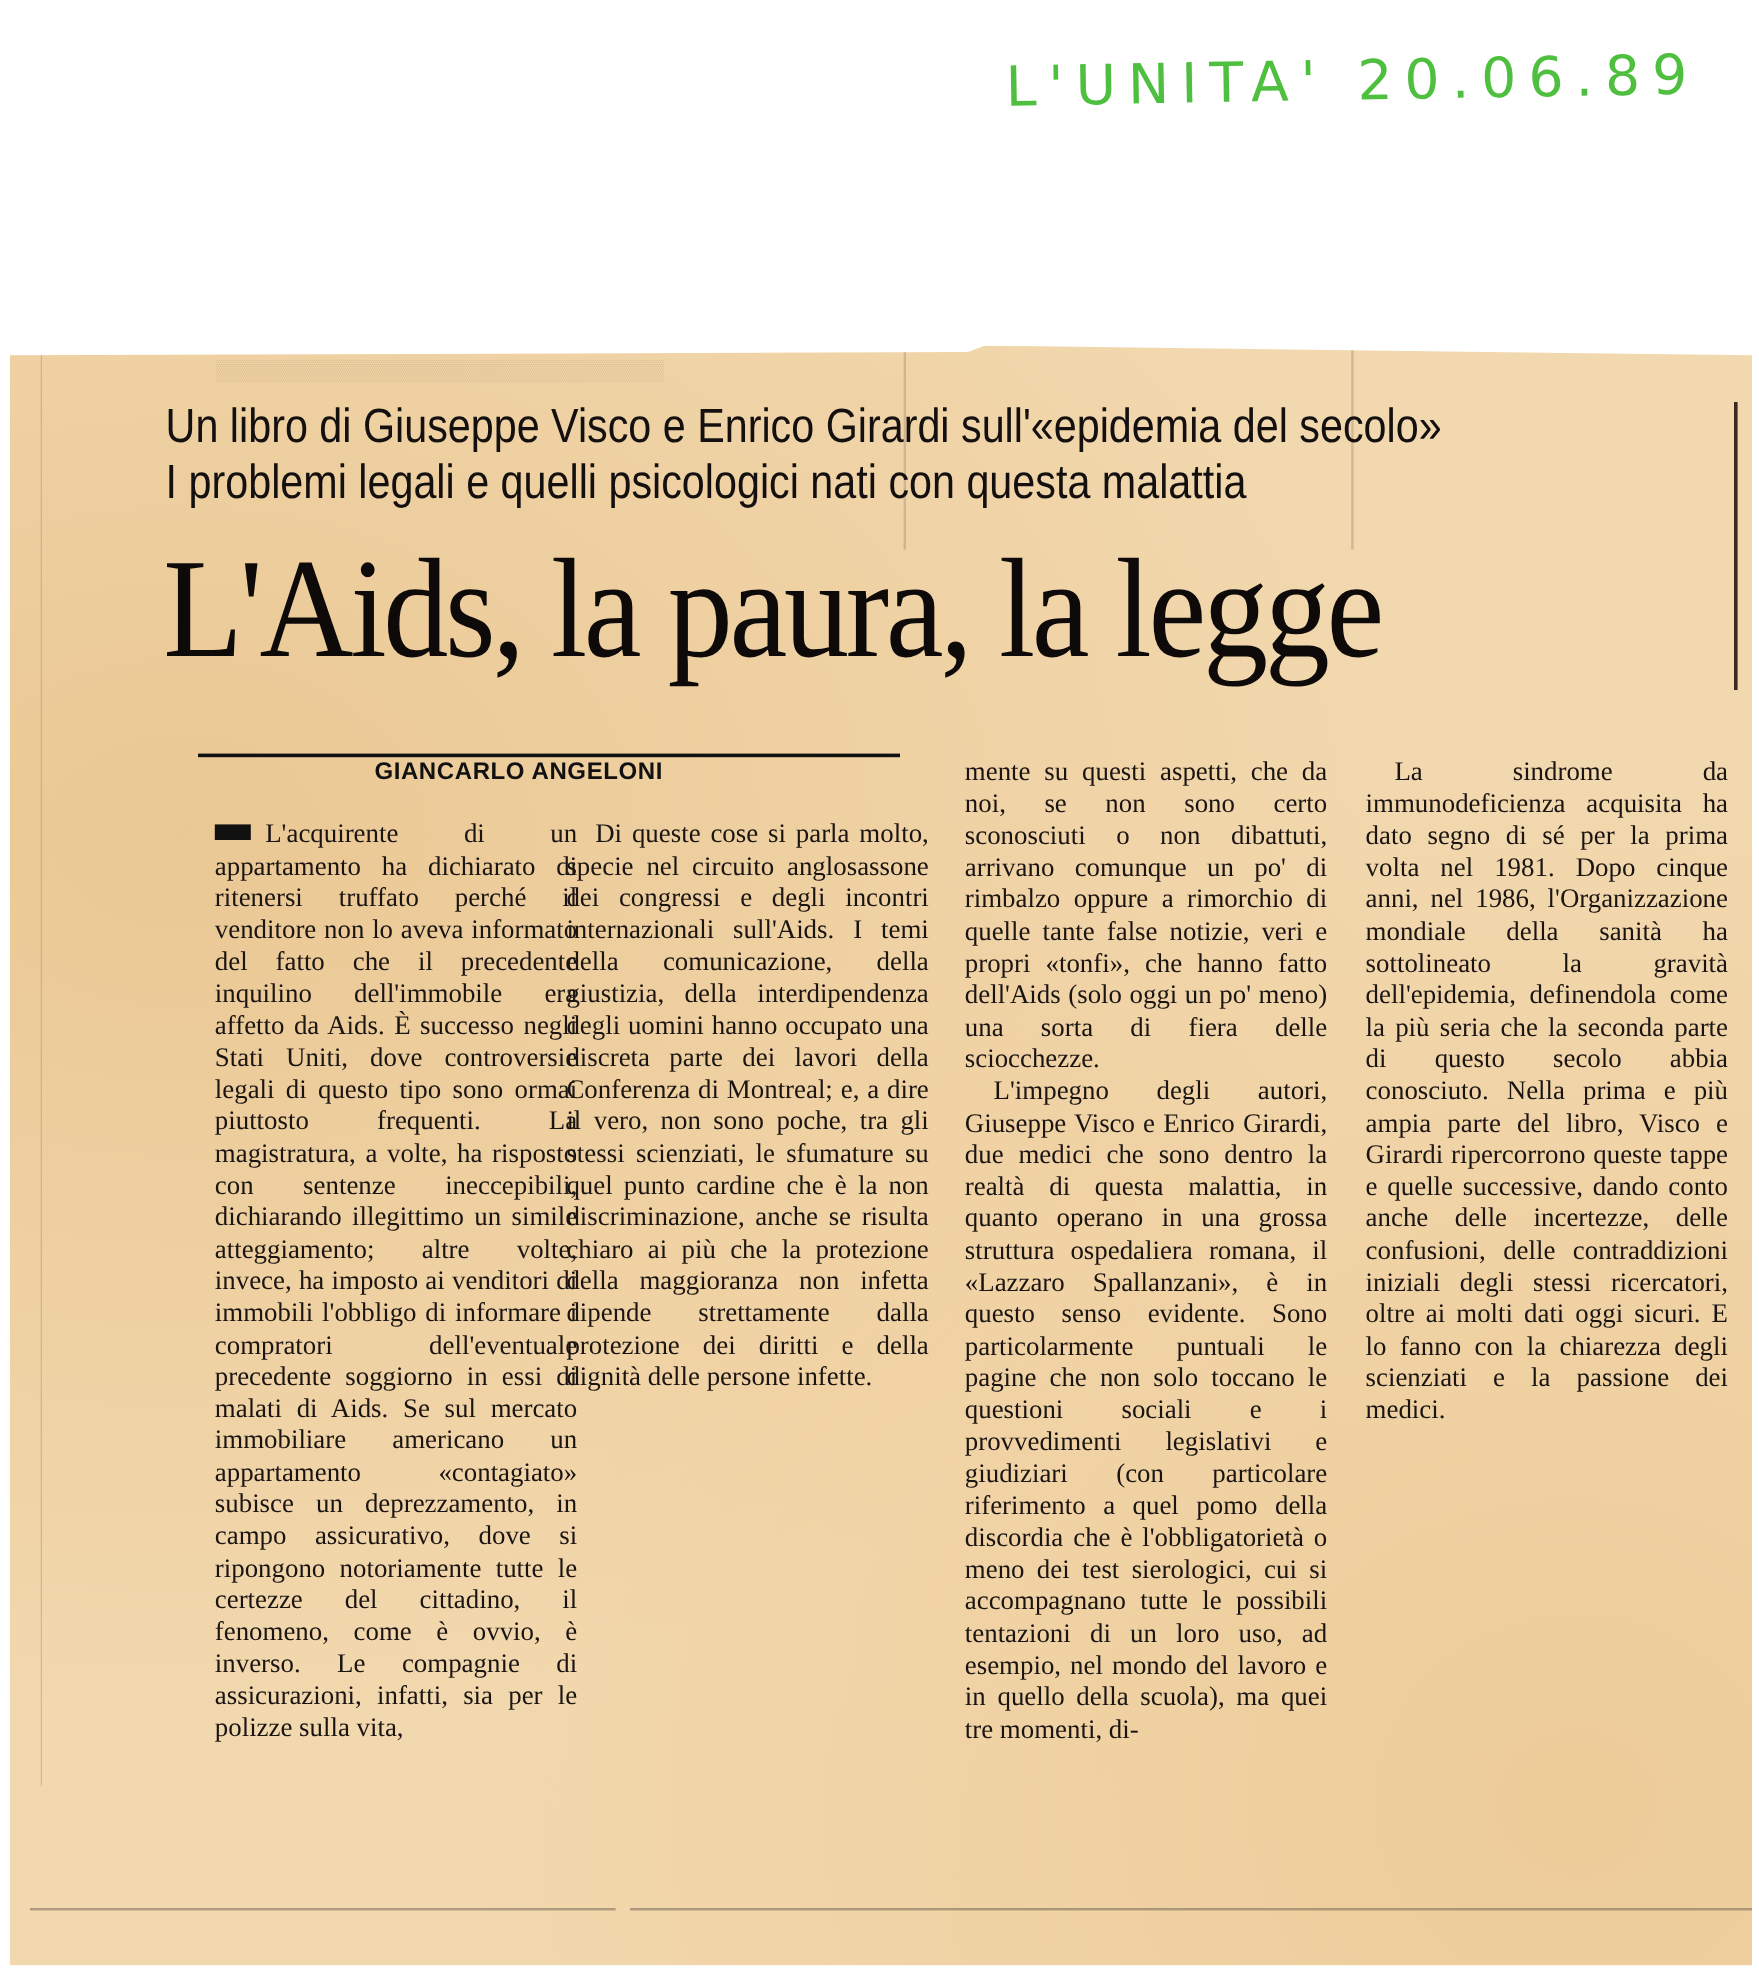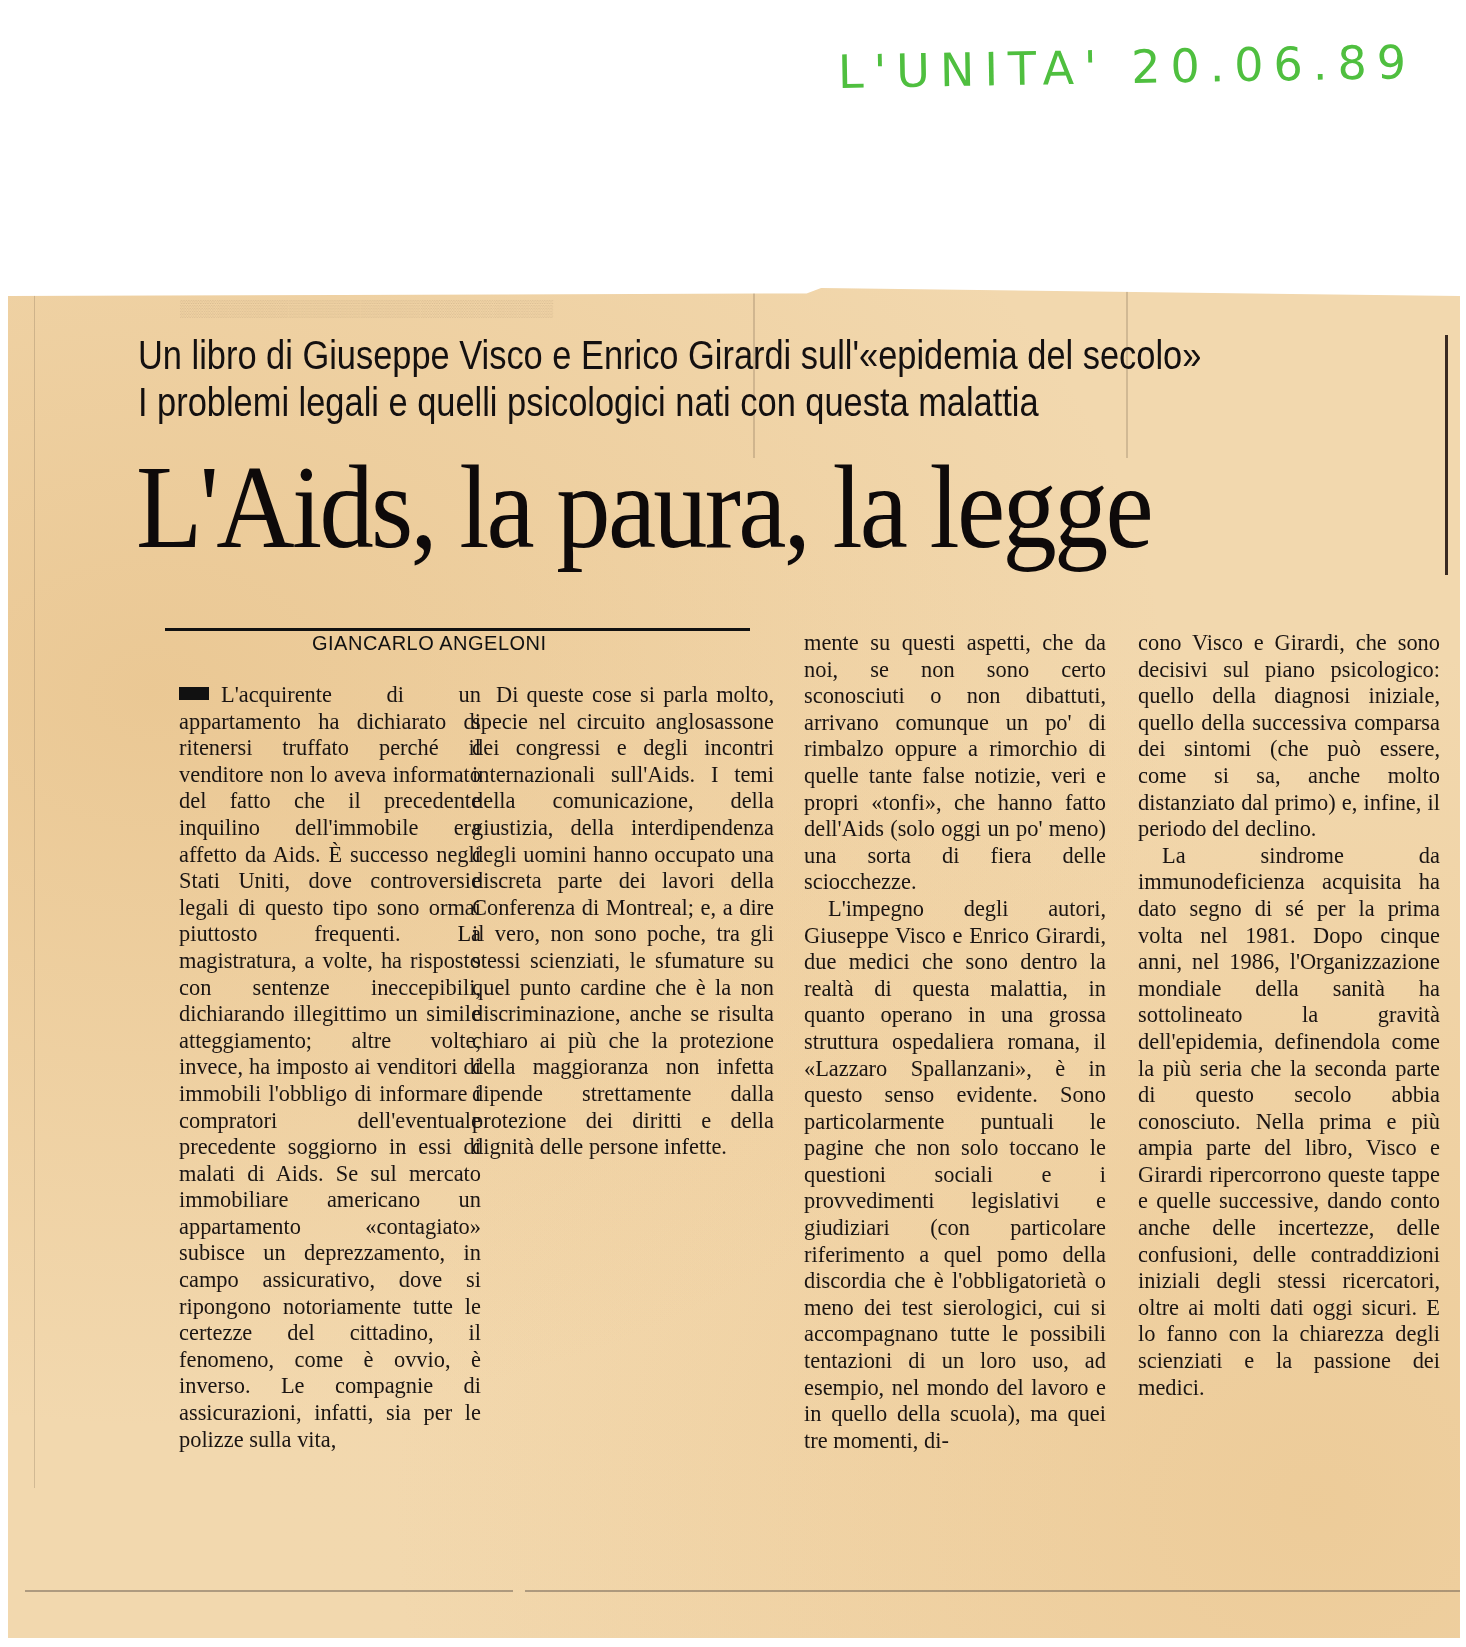--- a/index.html
+++ b/index.html
@@ -49,21 +49,21 @@
     font-size:118px; line-height:120px; color:#0e0a0a;
     letter-spacing:-3px;
     transform:scaleX(0.92); transform-origin:left top;
     white-space:nowrap;
   }
   .byline-rule {
     position:absolute; left:165px; top:628px; width:585px; height:3px; background:#111;
   }
   .byline {
     position:absolute; left:312px; top:632px;
-    font-family:"Liberation Sans", sans-serif; font-weight:normal;
+    font-family:"Liberation Sans", sans-serif; font-weight:bold;
     font-size:20px; color:#111; letter-spacing:0.5px;
   }
   .col {
     position:absolute; width:302px;
     font-family:"Liberation Serif", serif;
     font-size:22.4px; line-height:26.6px; color:#1a1412;
     text-align:justify; hyphens:manual;
   }
   .col p { margin:0; }
   .col p.indent { text-indent:24px; }
@@ -111,18 +111,17 @@
 <div class="col col-2">
   <p class="indent">Di queste cose si parla molto, specie nel circuito anglosassone dei congressi e degli incontri internazionali sull'Aids. I temi della comunicazione, della giustizia, della interdipendenza degli uomini hanno occupato una discreta parte dei lavori della Conferenza di Montreal; e, a dire il vero, non sono poche, tra gli stessi scienziati, le sfumature su quel punto cardine che è la non discriminazione, anche se risulta chiaro ai più che la protezione della maggioranza non infetta dipende strettamente dalla protezione dei diritti e della dignità delle persone infette.</p>
 </div>
 
 <div class="col col-3">
   <p>mente su questi aspetti, che da noi, se non sono certo sconosciuti o non dibattuti, arrivano comunque un po' di rimbalzo oppure a rimorchio di quelle tante false notizie, veri e propri «tonfi», che hanno fatto dell'Aids (solo oggi un po' meno) una sorta di fiera delle sciocchezze.</p>
   <p class="indent">L'impegno degli autori, Giuseppe Visco e Enrico Girardi, due medici che sono dentro la realtà di questa malattia, in quanto operano in una grossa struttura ospedaliera romana, il «Lazzaro Spallanzani», è in questo senso evidente. Sono particolarmente puntuali le pagine che non solo toccano le questioni sociali e i provvedimenti legislativi e giudiziari (con particolare riferimento a quel pomo della discordia che è l'obbligatorietà o meno dei test sierologici, cui si accompagnano tutte le possibili tentazioni di un loro uso, ad esempio, nel mondo del lavoro e in quello della scuola), ma quei tre momenti, di-</p>
 </div>
 
 <div class="col col-4">
-  <p>cono Visco e Girardi, che sono decisivi sul piano psicologico: quello della diagnosi iniziale, quello della successiva comparsa dei sintomi (che può essere, come si sa, anche molto distanziato dal primo) e, infine, il periodo del declino.</p>
   <p class="indent">La sindrome da immunodeficienza acquisita ha dato segno di sé per la prima volta nel 1981. Dopo cinque anni, nel 1986, l'Organizzazione mondiale della sanità ha sottolineato la gravità dell'epidemia, definendola come la più seria che la seconda parte di questo secolo abbia conosciuto. Nella prima e più ampia parte del libro, Visco e Girardi ripercorrono queste tappe e quelle successive, dando conto anche delle incertezze, delle confusioni, delle contraddizioni iniziali degli stessi ricercatori, oltre ai molti dati oggi sicuri. E lo fanno con la chiarezza degli scienziati e la passione dei medici.</p>
 </div>
 
 <div class="bottom-rule" style="left:25px;width:488px;"></div>
 <div class="bottom-rule" style="left:525px;width:935px;"></div>
 
 </body></html>

